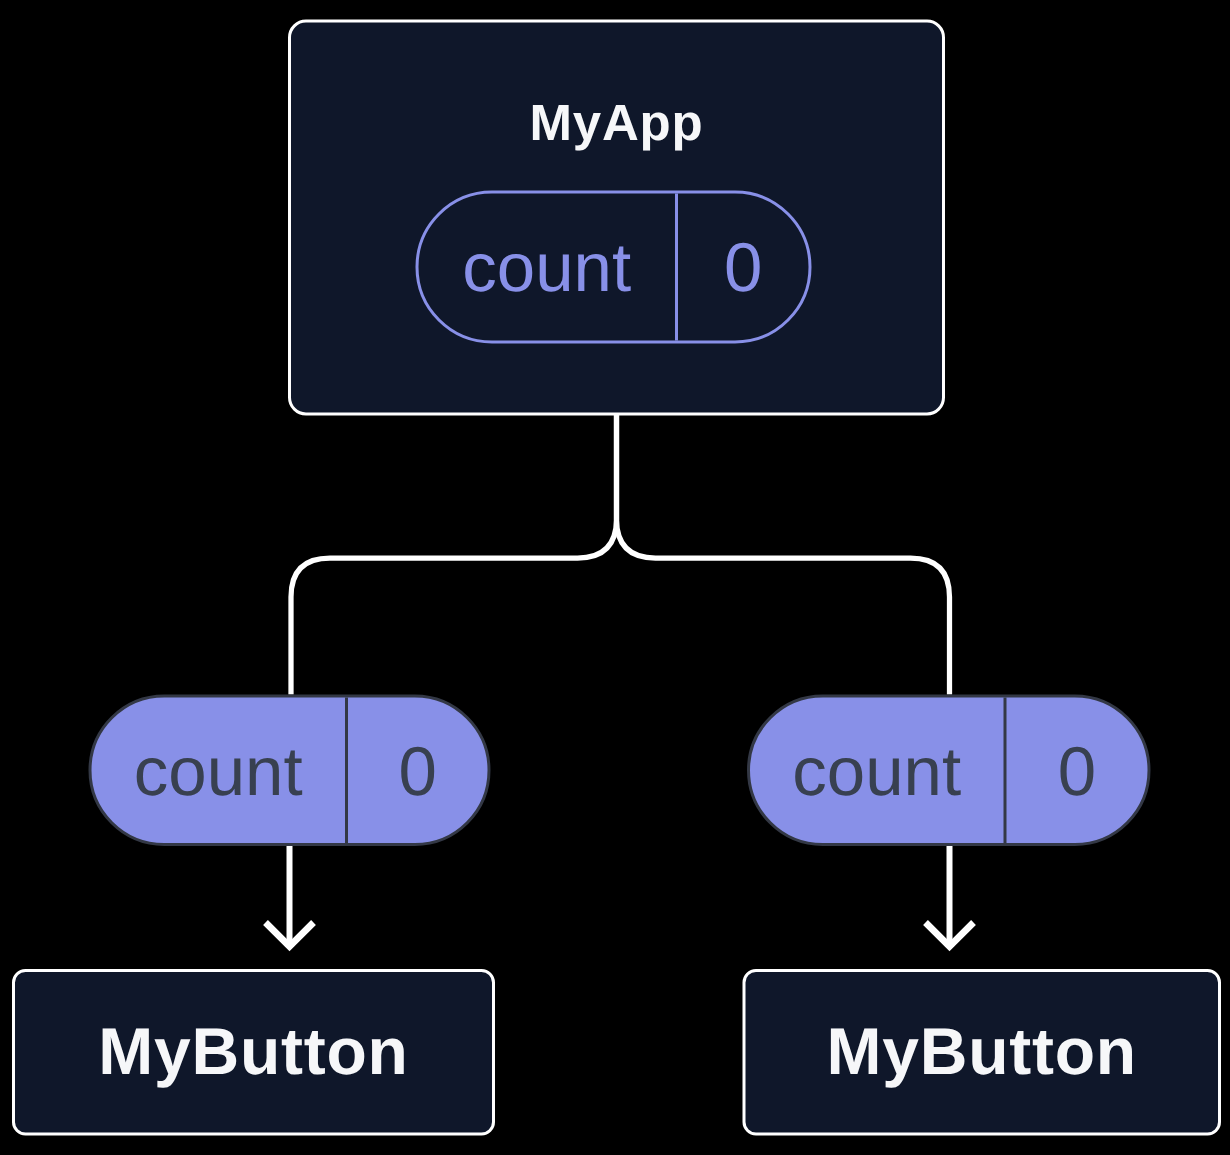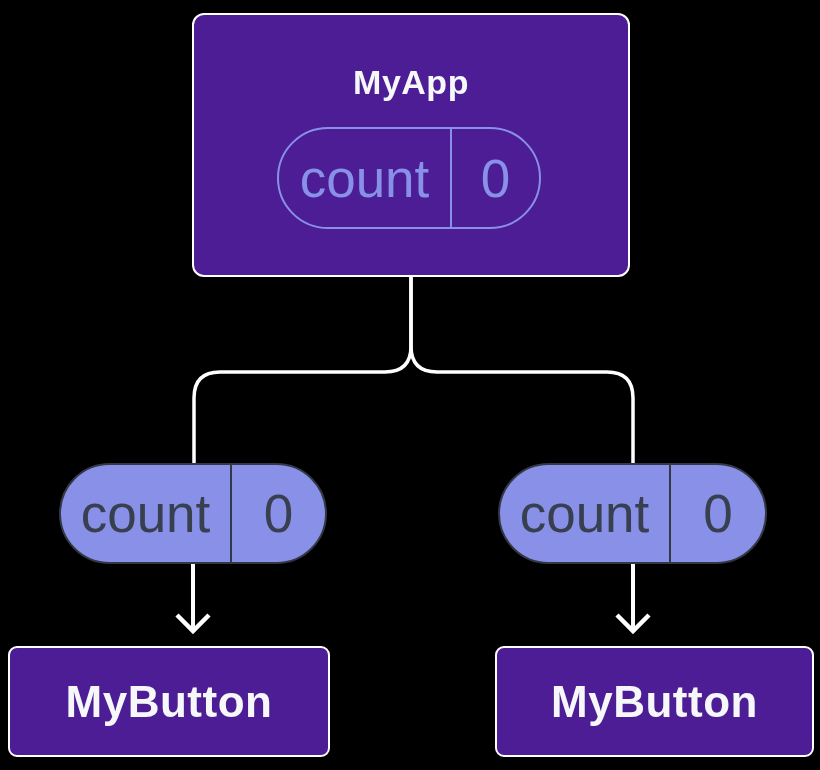--- a/index.html
+++ b/index.html
@@ -17,21 +17,21 @@
   }
   
   #connectors {
     position: absolute;
     left: 0; top: 0;
     width: 820px; height: 770px;
   }
   
   .node {
     position: absolute;
-    background: #4c1d95;
+    background: #0f172a;
     border: 2.5px solid #ffffff;
     box-sizing: border-box;
     display: flex;
     align-items: center;
     justify-content: center;
   }
   .node-title {
     color: #f6f7f9;
     font-weight: 600;
     letter-spacing: 0.5px;
@@ -60,21 +60,21 @@
     left: 495px; top: 646px;
     width: 319px; height: 111px;
     border-radius: 9px;
   }
   
   .pill {
     position: absolute;
     box-sizing: border-box;
     display: flex;
     align-items: stretch;
-    font-size: 53px;
+    font-size: 46px;
   }
   .pill-name, .pill-value {
     display: flex;
     align-items: center;
     justify-content: center;
   }
   
   #state-pill {
     left: 83px; top: 112px;
     width: 264px; height: 102px;

